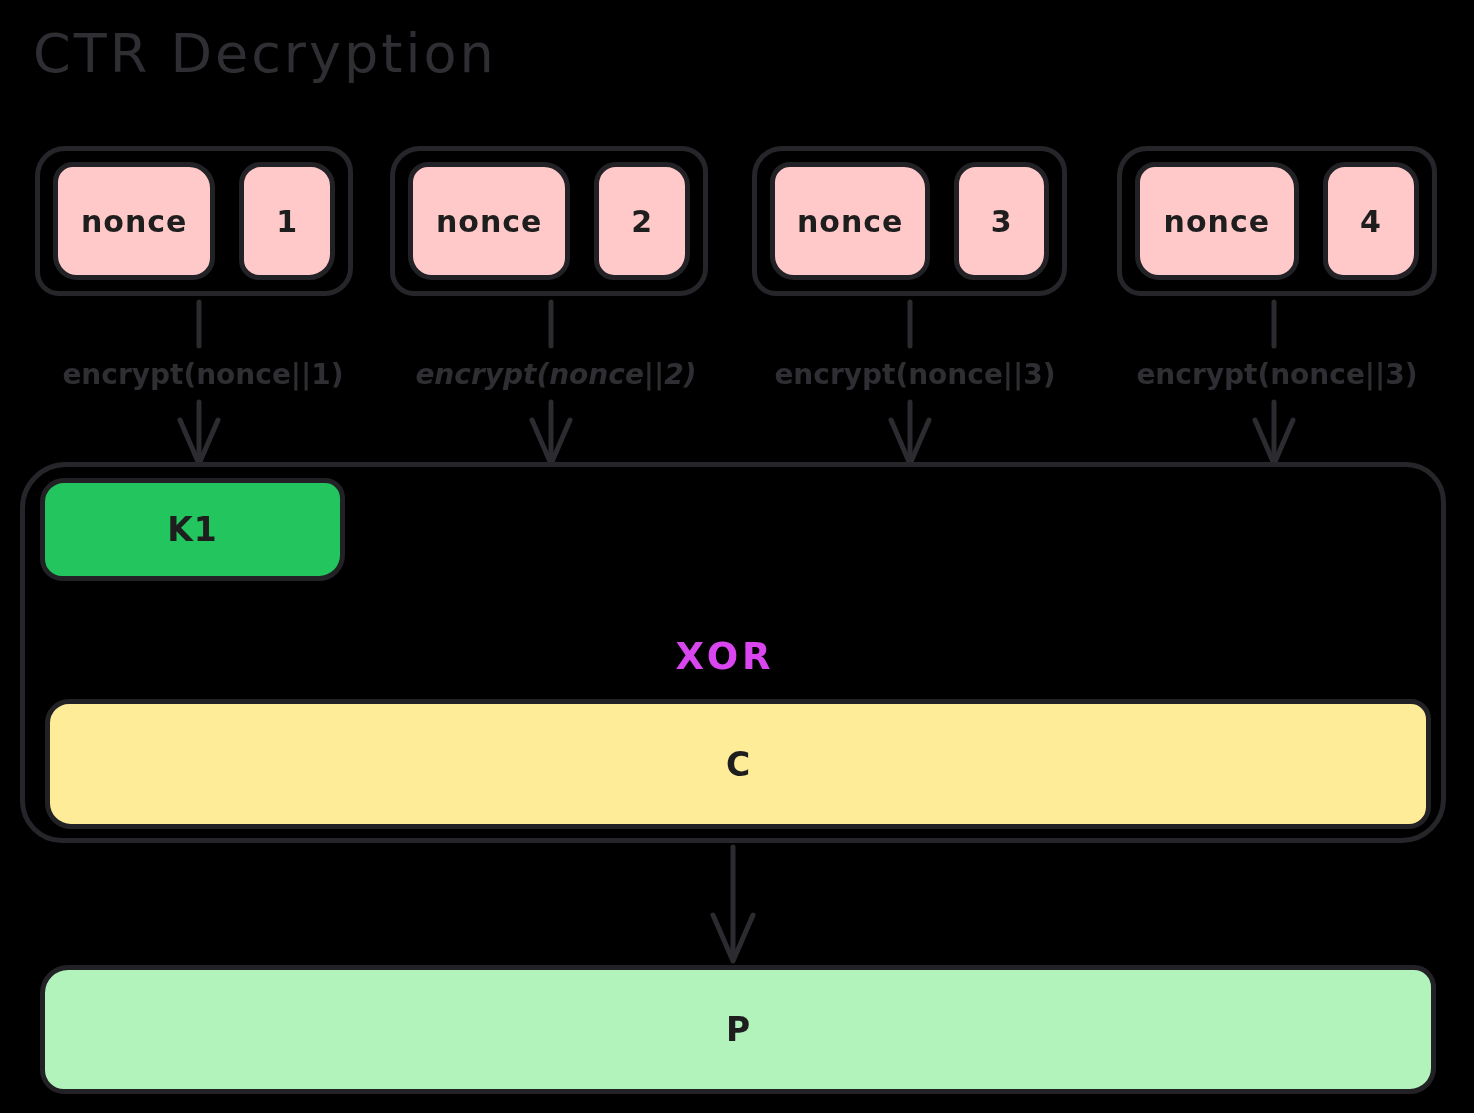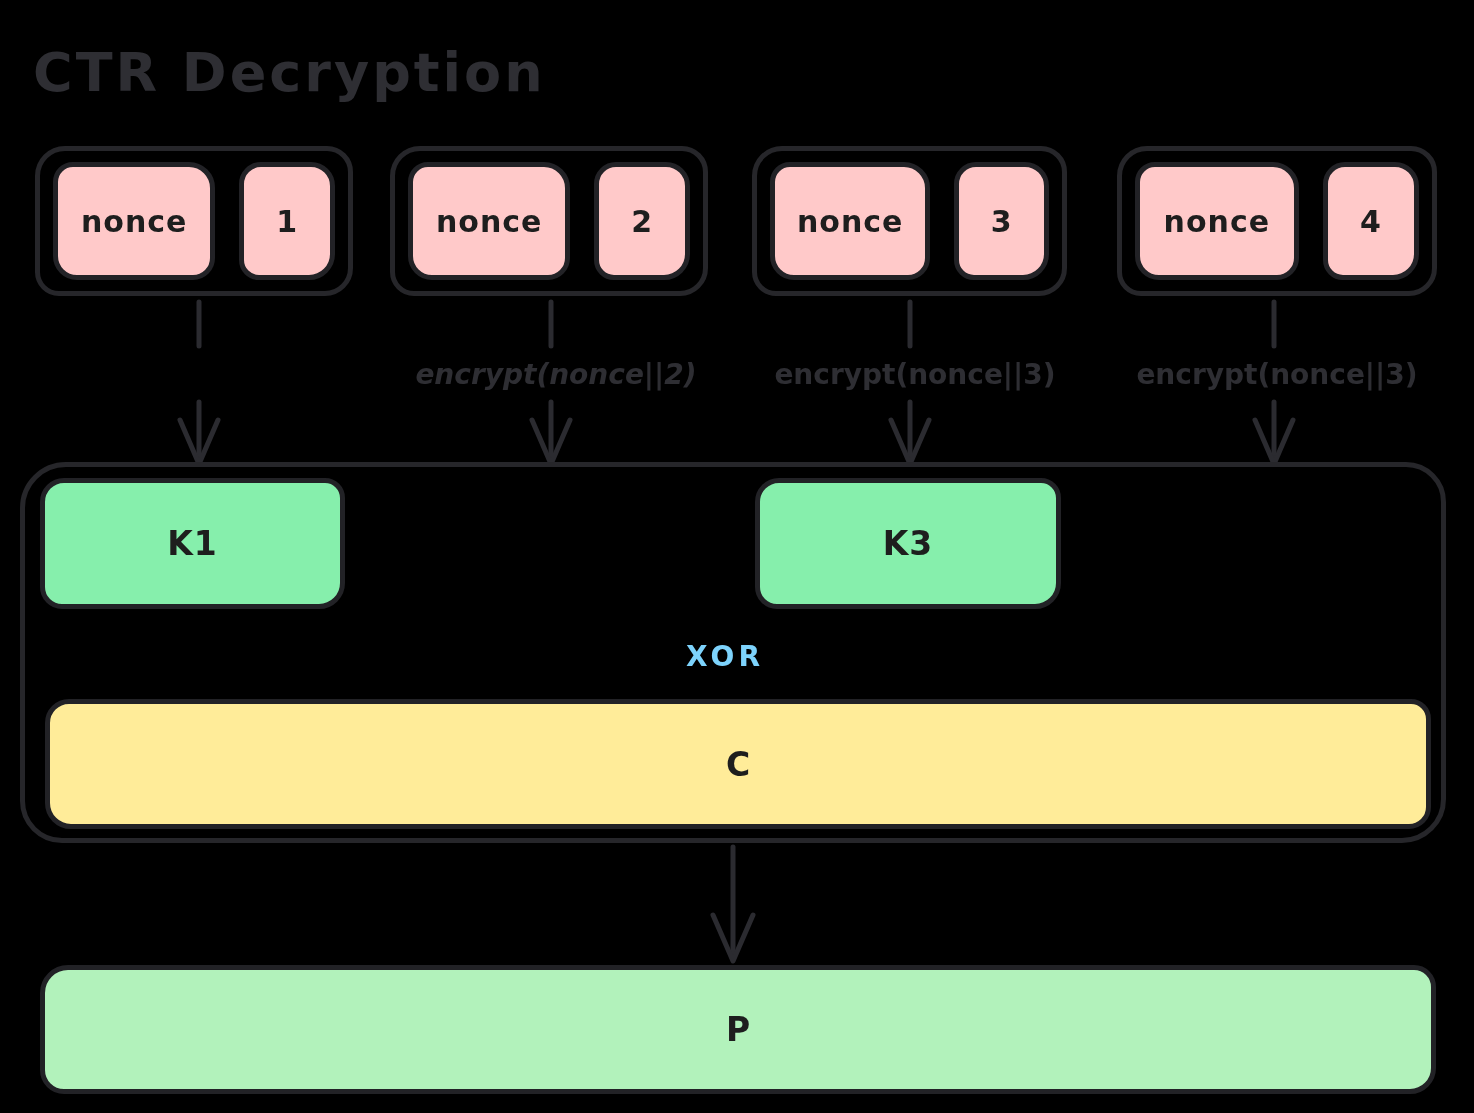--- a/index.html
+++ b/index.html
@@ -13,25 +13,24 @@
     width: 1474px;
     height: 1113px;
     background: #000000;
     overflow: hidden;
   }
   .title {
     position: absolute;
     left: 33px;
     top: 22px;
     font-size: 54px;
-    font-weight: 700;
+    font-weight: 400;
     letter-spacing: 3px;
     color: #2e2e33;
     white-space: nowrap;
-    margin-top: 19px;
   }
   
   .nonce-group {
     position: absolute;
     top: 146px;
     height: 150px;
     border: 5px solid #26262a;
     border-radius: 30px 26px 28px 24px;
     box-sizing: border-box;
     display: flex;
@@ -82,22 +81,22 @@
     width: 1426px;
     height: 381px;
     border: 5px solid #26262a;
     border-radius: 46px 40px 44px 42px;
     box-sizing: border-box;
   }
   
   .kbox {
     position: absolute;
     top: 478px;
-    height: 131px;
-    background: #86efac;
+    height: 103px;
+    background: #22c55e;
     border: 5px solid #222226;
     border-radius: 24px 20px 26px 22px;
     box-sizing: border-box;
     display: flex;
     align-items: center;
     justify-content: center;
     font-size: 33px;
     font-weight: 600;
     color: #1e1e1e;
     letter-spacing: 1px;
@@ -107,24 +106,24 @@
   .k3 { left: 755px;  width: 306px; }
   .k4 { left: 1117px; width: 304px; }
   .xor-label {
     position: absolute;
     left: 650px;
     top: 638px;
     width: 150px;
     height: 38px;
     text-align: center;
     line-height: 38px;
-    font-size: 28px;
+    font-size: 37px;
     font-weight: 600;
     letter-spacing: 4px;
-    color: #7dd3fc;
+    color: #d946ef;
   }
   .cbox {
     position: absolute;
     left: 45px;
     top: 699px;
     width: 1386px;
     height: 130px;
     background: #ffec99;
     border: 5px solid #222226;
     border-radius: 24px 20px 22px 26px;
@@ -184,20 +183,21 @@
   </div>
   <div class="nonce-group g3">
     <div class="cell nonce">nonce</div>
     <div class="cell counter">3</div>
   </div>
   <div class="nonce-group g4">
     <div class="cell nonce">nonce</div>
     <div class="cell counter">4</div>
   </div>
 
+  <div class="enc-label l1">encrypt(nonce||1)</div>
   <div class="enc-label l2">encrypt(nonce||2)</div>
   <div class="enc-label l3">encrypt(nonce||3)</div>
   <div class="enc-label l4">encrypt(nonce||3)</div>
 
   <svg class="arrows" width="1474" height="1113" viewBox="0 0 1474 1113">
     <g>
       <line x1="199" y1="302" x2="199" y2="346"></line>
       <line x1="199" y1="402" x2="199" y2="461"></line>
       <polyline points="180,420 199,464 218,420"></polyline>
     </g>
@@ -218,21 +218,20 @@
     </g>
     <g>
       <line x1="733" y1="847" x2="733" y2="958"></line>
       <polyline points="713,915 733,961 753,915"></polyline>
     </g>
   </svg>
 
   <div class="outer-container"></div>
 
   <div class="kbox k1">K1</div>
-  <div class="kbox k3">K3</div>
 
   <div class="xor-label">XOR</div>
 
   <div class="cbox">C</div>
 
   <div class="pbox">P</div>
 
 </div>
 
 </body></html>

